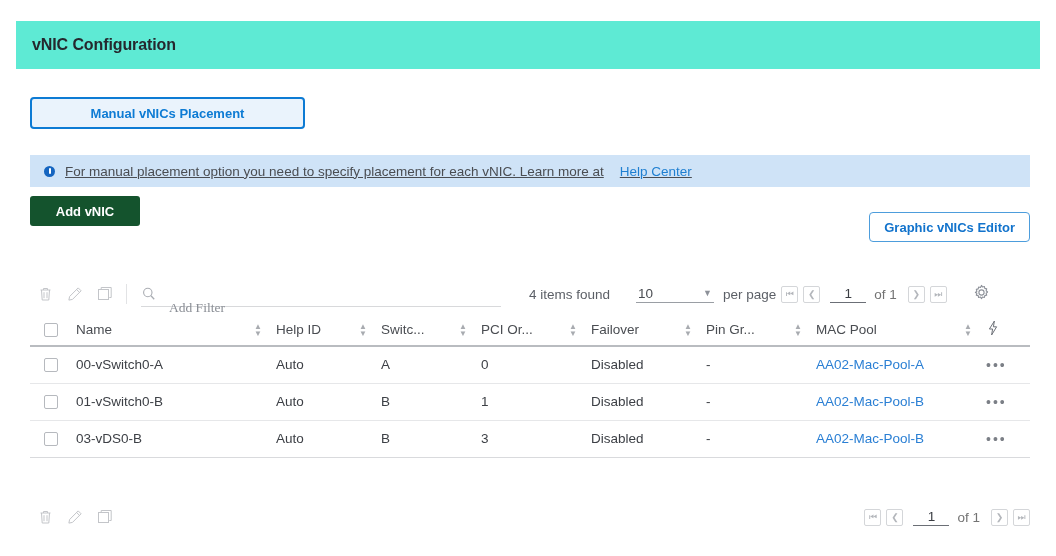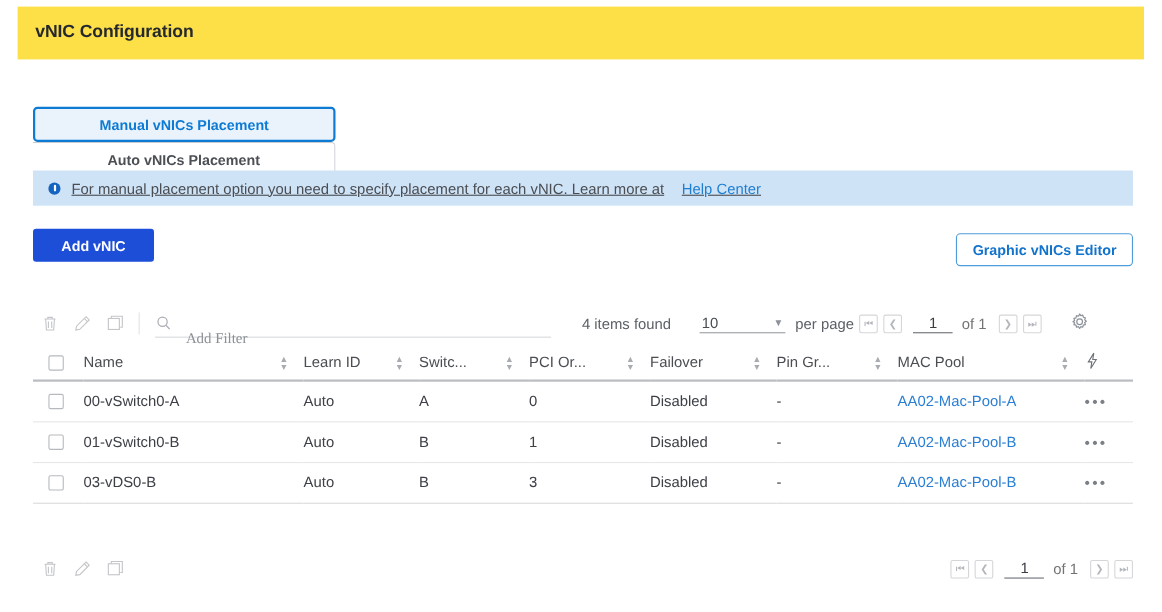--- a/index.html
+++ b/index.html
@@ -7,36 +7,35 @@
     margin: 0; padding: 0;
     width: 1056px; height: 556px;
     background: #ffffff;
     font-family: "Liberation Sans", sans-serif;
     color: #31333a;
     overflow: hidden;
   }
 
   
   .page-header {
-    position: absolute; left: 16px; top: 6px;
+    position: absolute; left: 16px; top: 21px;
     width: 1024px; height: 48px;
-    background: #fde047;
+    background: #5eead4;
     display: flex; align-items: center;
     padding-left: 16px;
   }
   .page-header .title {
     font-size: 16px; font-weight: bold; color: #25282e;
     letter-spacing: -0.1px;
   }
 
   
   .tabs {
     position: absolute; left: 30px; top: 97px;
     display: flex;
-    flex-direction: column;
   }
   .tab {
     height: 32px; min-width: 275px;
     display: flex; align-items: center; justify-content: center;
     font-size: 13px; font-weight: bold;
     border: 1px solid #c9ccd1;
     background: #ffffff; color: #4c5055;
     cursor: pointer;
   }
   .tab:first-child { border-radius: 4px 0 0 4px; }
@@ -64,23 +63,23 @@
     position: relative; flex: none;
   }
   .info-icon::after {
     content: ""; position: absolute; left: 4.5px; top: 2.5px;
     width: 2px; height: 6px; background: #ffffff; border-radius: 1px;
   }
   .banner a { color: #1f7fd1; text-decoration: none; margin-left: 16px; }
 
   
   .btn-primary {
-    position: absolute; left: 30px; top: 208px;
+    position: absolute; left: 30px; top: 196px;
     width: 110px; height: 30px;
-    background: #1d4ed8; color: #ffffff;
+    background: #14532d; color: #ffffff;
     border: none; border-radius: 3px;
     font-family: "Liberation Sans", sans-serif;
     font-size: 13px; font-weight: bold;
     cursor: pointer;
   }
   .btn-secondary {
     position: absolute; right: 26px; top: 212px;
     height: 30px; padding: 0 14px;
     background: #ffffff; color: #1273cc;
     border: 1px solid #4d9ddc; border-radius: 4px;
@@ -194,23 +193,20 @@
 <body>
 
 <div class="page-header">
   <span class="title">vNIC Configuration</span>
 </div>
 
 <div class="tabs">
   <div class="tab active">
     <span>Manual vNICs Placement</span>
   </div>
-  <div class="tab">
-    <span>Auto vNICs Placement</span>
-  </div>
 </div>
 
 <div class="banner">
   <span class="info-icon"></span>
   <span>For manual placement option you need to specify placement for each vNIC. Learn more at</span>
   <a href="#">Help Center</a>
 </div>
 
 <button class="btn-primary">Add vNIC</button>
 <button class="btn-secondary">Graphic vNICs Editor</button>
@@ -284,21 +280,21 @@
         <div class="th-inner">
           <span>Name</span>
           <span class="sort-ico">
               <div>▲</div>
               <div>▼</div>
             </span>
         </div>
       </th>
       <th class="col-slot">
         <div class="th-inner">
-          <span>Learn ID</span>
+          <span>Help ID</span>
           <span class="sort-ico">
               <div>▲</div>
               <div>▼</div>
             </span>
         </div>
       </th>
       <th class="col-sw">
         <div class="th-inner">
           <span>Switc...</span>
           <span class="sort-ico">

